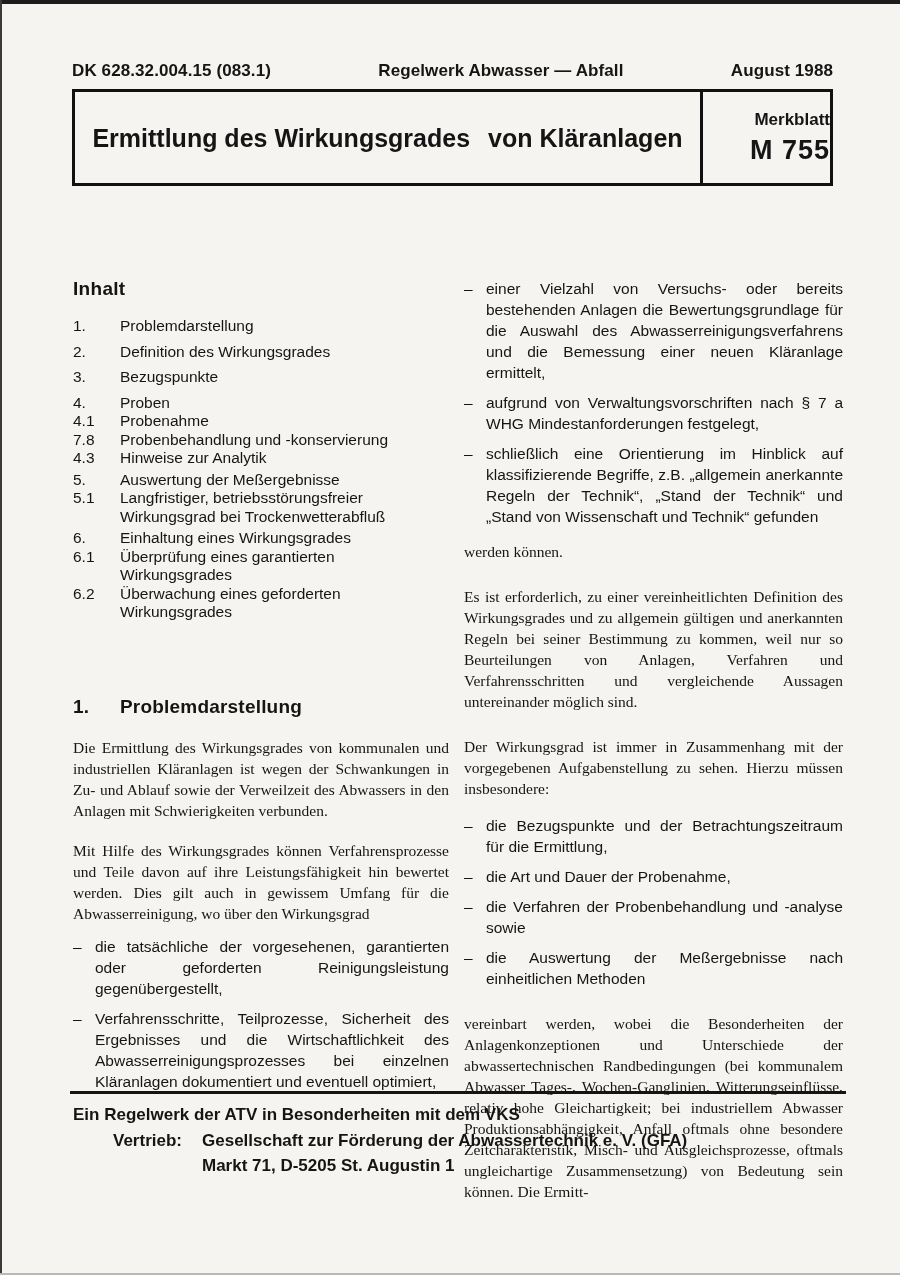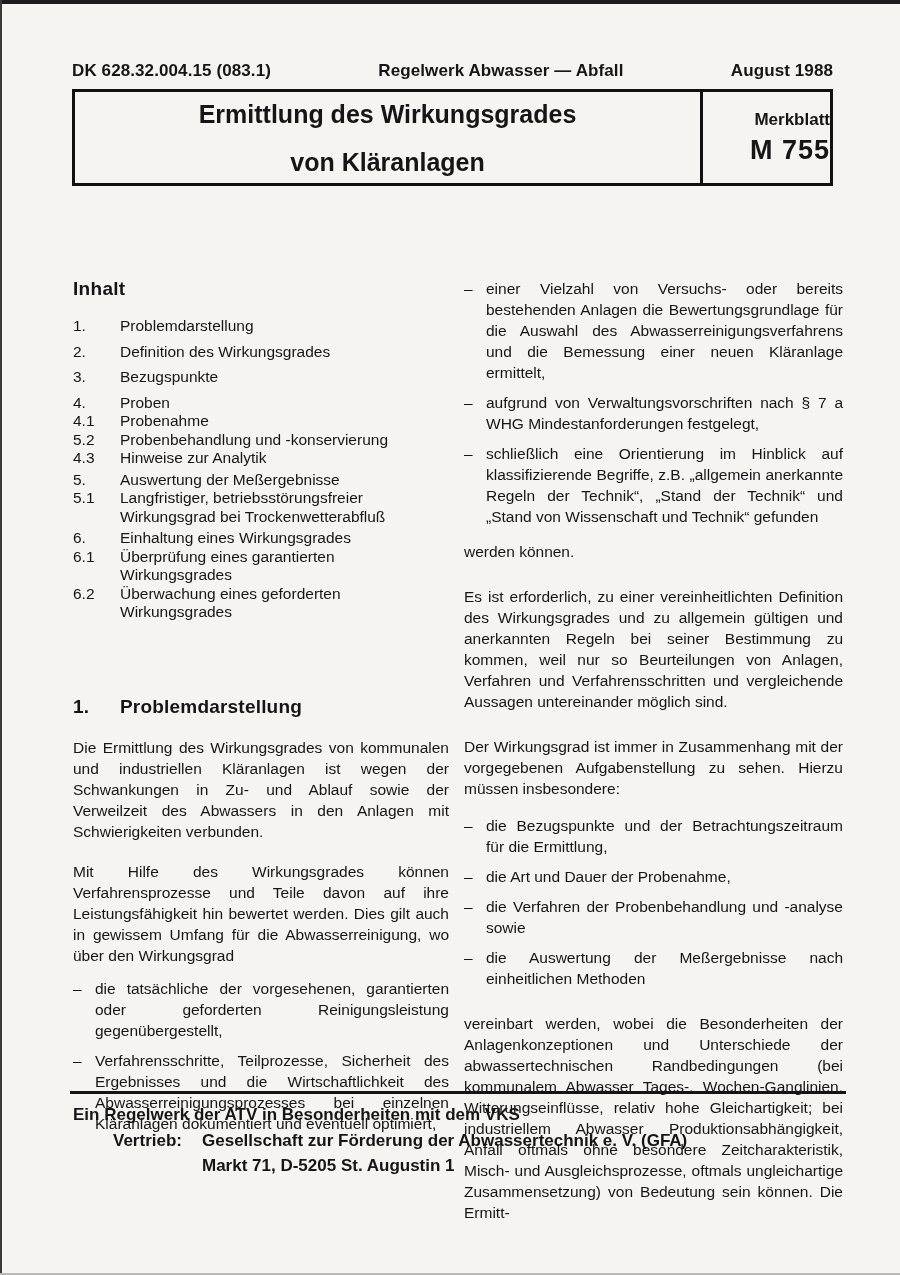--- a/index.html
+++ b/index.html
@@ -35,21 +35,21 @@
     border:3px solid #111;box-sizing:border-box;
     display:flex;
   }
   .cell-org{
     width:132px;flex:none;border-right:3px solid #111;box-sizing:border-box;
     display:flex;align-items:center;justify-content:center;
     font-weight:bold;font-size:33px;letter-spacing:1px;
   }
   .cell-title{
     flex:1;border-right:3px solid #111;box-sizing:border-box;
-    display:flex;flex-direction:column;align-items:center;justify-content:center;
+    display:flex;align-items:center;justify-content:center;
     font-weight:bold;font-size:25px;line-height:30px;text-align:center;gap:18px;
   }
   .cell-doc{
     width:127px;flex:none;
     display:flex;flex-direction:column;align-items:flex-end;justify-content:center;
     font-weight:bold;
   }
   .cell-doc .doc-type{font-size:17px;margin-bottom:5px;}
   .cell-doc .doc-num{font-size:27px;letter-spacing:1px;}
 
@@ -60,21 +60,21 @@
   .toc-heading{font-size:19px;font-weight:bold;margin:0 0 17px 0;letter-spacing:.3px;}
   .toc-row{display:flex;font-size:15.5px;line-height:18.5px;margin:0;}
   .toc-num{width:47px;flex:none;}
   .toc-label{flex:1;}
   .g1{margin-bottom:7px;}   
   .g2{margin-bottom:3px;}   
 
   .section-heading{display:flex;font-size:19px;font-weight:bold;margin-top:74px;letter-spacing:.2px;}
   .sh-num{width:47px;flex:none;}
 
-  .para{font-size:15.5px;line-height:21px;text-align:justify;margin:19px 0 0 0;}
+  .para{font-size:15.5px;line-height:21px;text-align:justify;margin:19px 0 0 0;font-family:Liberation Serif, serif;}
   .para.tight{margin-top:14px;}
   .para.loose{margin-top:24px;}
 
   .bullets{margin-top:12px;}
   .bullets.first{margin-top:0;}
   .bullets.mid{margin-top:16px;}
   .bullet{display:flex;font-size:15.5px;line-height:21px;margin-bottom:9px;}
   .bullet:last-child{margin-bottom:0;}
   .bullet .dash{width:22px;flex:none;}
   .bullet .btext{flex:1;text-align:justify;}
@@ -129,21 +129,21 @@
     </div>
     <div class="toc-row">
       <span class="toc-num">4.</span>
       <span class="toc-label">Proben</span>
     </div>
     <div class="toc-row">
       <span class="toc-num">4.1</span>
       <span class="toc-label">Probenahme</span>
     </div>
     <div class="toc-row">
-      <span class="toc-num">5.2</span>
+      <span class="toc-num">7.8</span>
       <span class="toc-label">Probenbehandlung und -konservierung</span>
     </div>
     <div class="toc-row g2">
       <span class="toc-num">4.3</span>
       <span class="toc-label">Hinweise zur Analytik</span>
     </div>
     <div class="toc-row">
       <span class="toc-num">5.</span>
       <span class="toc-label">Auswertung der Meßergebnisse</span>
     </div>

